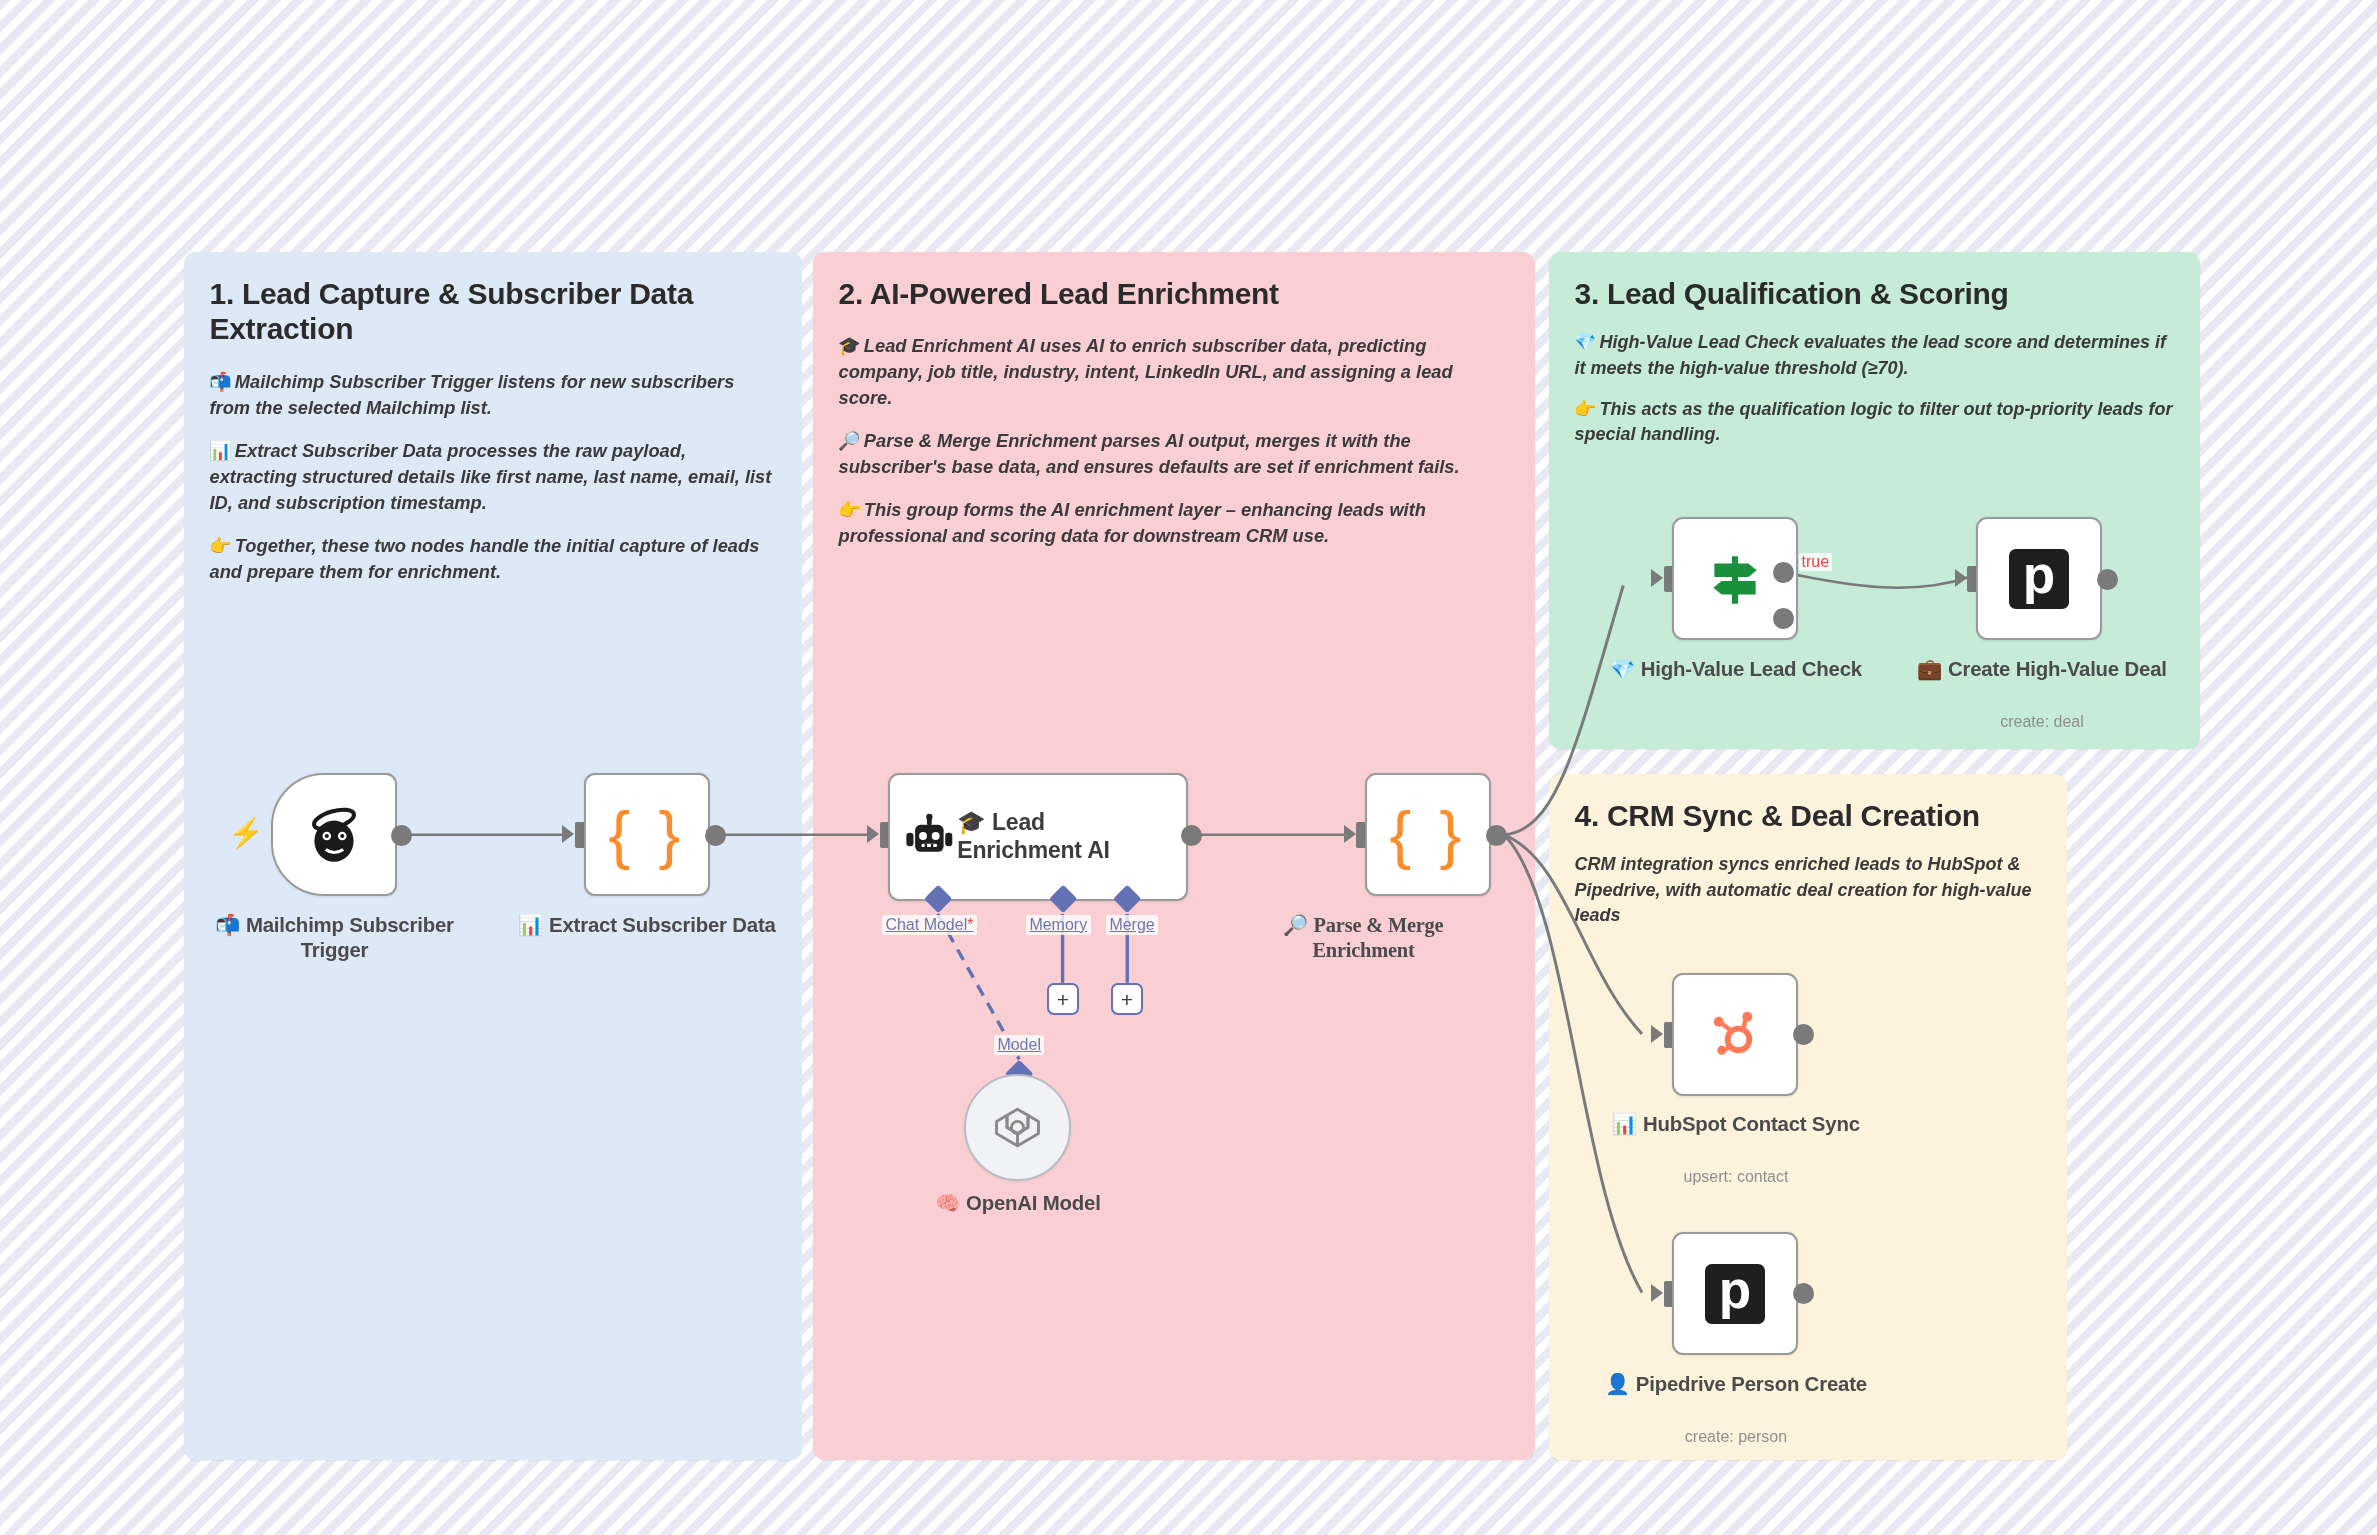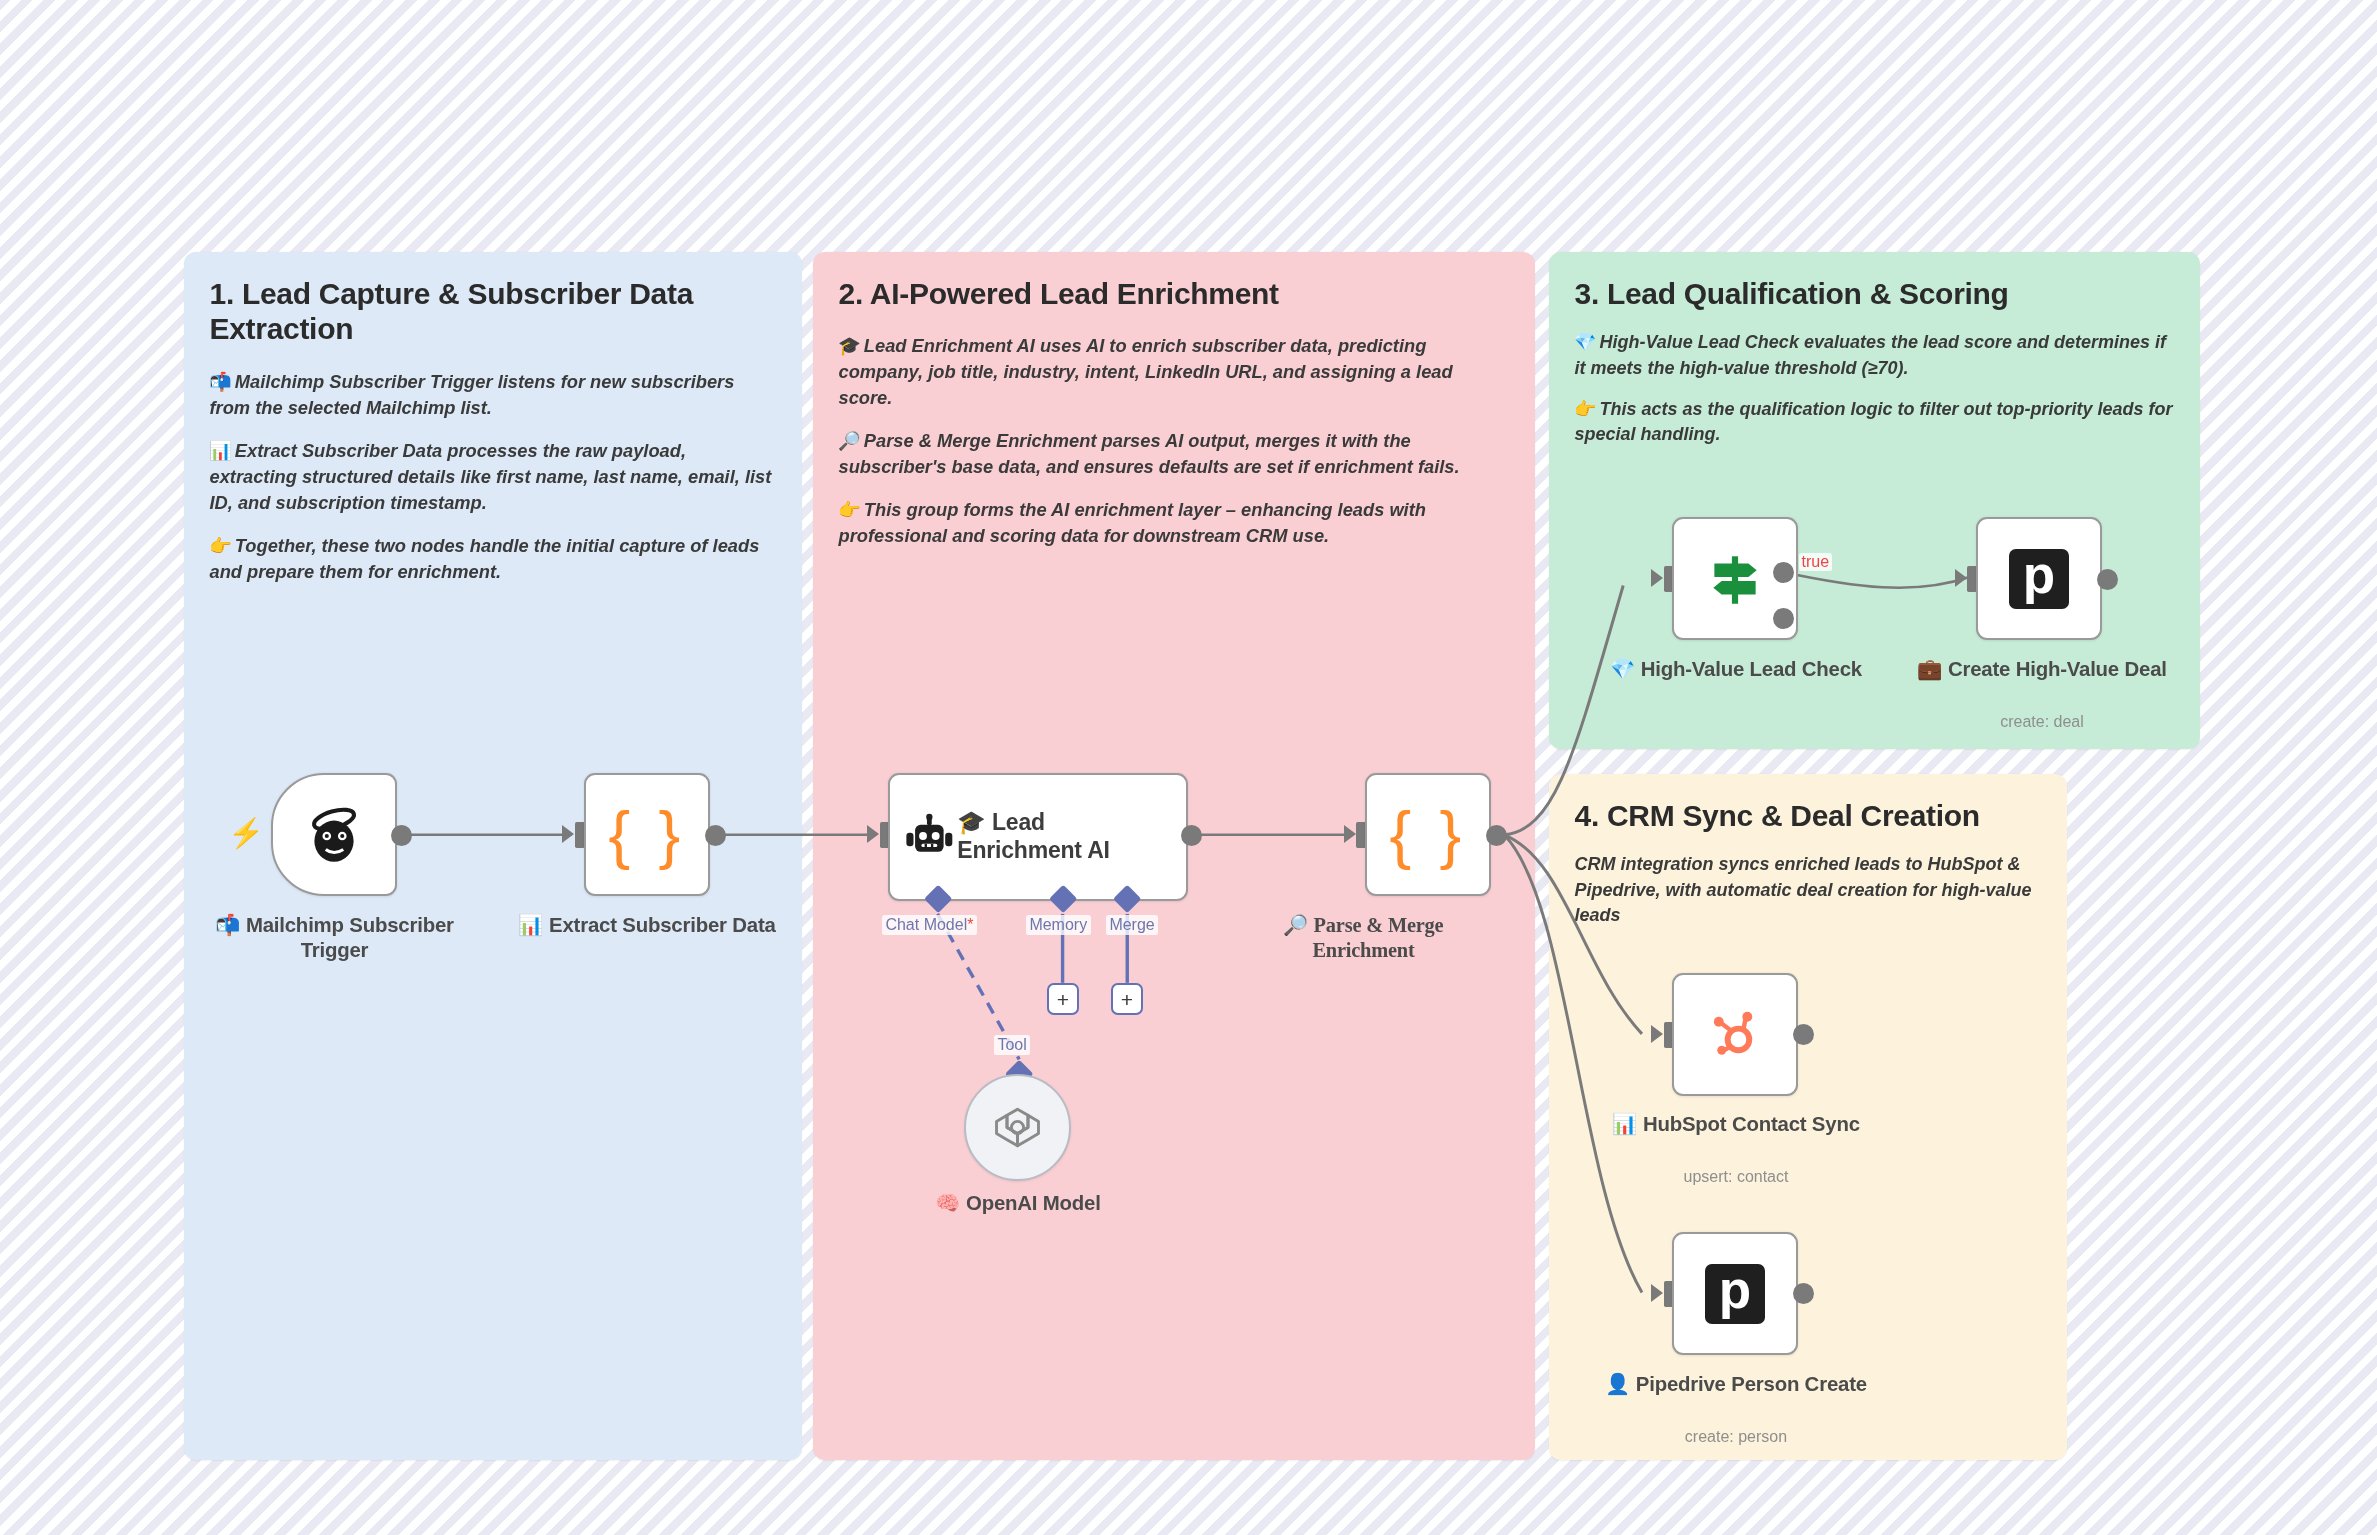--- a/index.html
+++ b/index.html
@@ -137,20 +137,21 @@
     border-radius: 2.6px;
   }
   .port-label {
     position: absolute;
     font-size: 16px;
     color: #6d77ad;
     background: rgba(255,255,255,0.78);
     padding: 0.9px 3.4px;
     border-radius: 2.6px;
     white-space: nowrap;
+    text-decoration: underline;
   }
   .port-label .req { color: #e8483f; }
   .plus-box {
     position: absolute;
     width: 32px; height: 32px;
     border: 2.1px solid #6471b5;
     border-radius: 6.8px;
     background: #ffffff;
     display: flex; align-items: center; justify-content: center;
     font-size: 21px; color: #3c3c3c; line-height: 1;
@@ -295,21 +296,21 @@
   <div class="port-label" style="left:882px; top:915px;">
     <span>Chat Model</span><span class="req">*</span>
   </div>
   <div class="diamond" style="left:1053px; top:889px;"></div>
   <div class="port-label" style="left:1026px; top:915px;">Memory</div>
   <div class="diamond" style="left:1117px; top:889px;"></div>
   <div class="port-label" style="left:1106px; top:915px;">Merge</div>
   <div class="plus-box" style="left:1047px; top:983px;">+</div>
   <div class="plus-box" style="left:1111px; top:983px;">+</div>
 
-  <div class="port-label" style="left:994px; top:1035px;">Tool</div>
+  <div class="port-label" style="left:994px; top:1035px;">Model</div>
   <div class="diamond" style="left:1009px; top:1064px;"></div>
   <div class="node circle" style="left:964px; top:1074px; width:107px; height:107px;">
     <svg width="53" height="53" viewBox="0 0 48 48">
       <g fill="none" stroke="#8a8a8a" stroke-width="2.6" stroke-linejoin="round">
         <path d="M24 7.5 L33.5 13 L33.5 24 L24 29.5 L14.5 24 L14.5 13 Z"></path>
         <path d="M33.5 13 L33.5 24 L24 29.5 L24 40.5 L33.5 35 L43 29.5 L43 18.5 Z"></path>
         <path d="M14.5 13 L5 18.5 L5 29.5 L14.5 35 L24 40.5 L24 29.5 L14.5 24 Z"></path>
         <circle cx="24" cy="24" r="5.5"></circle>
       </g>
     </svg>

